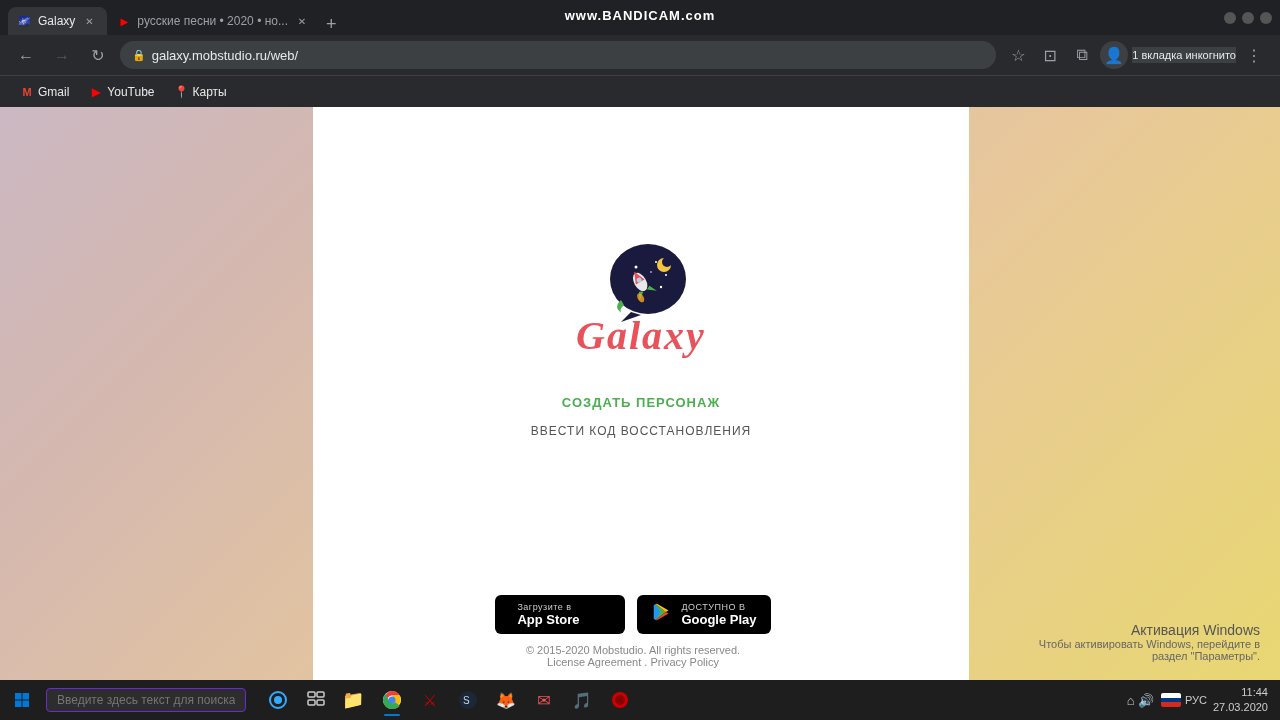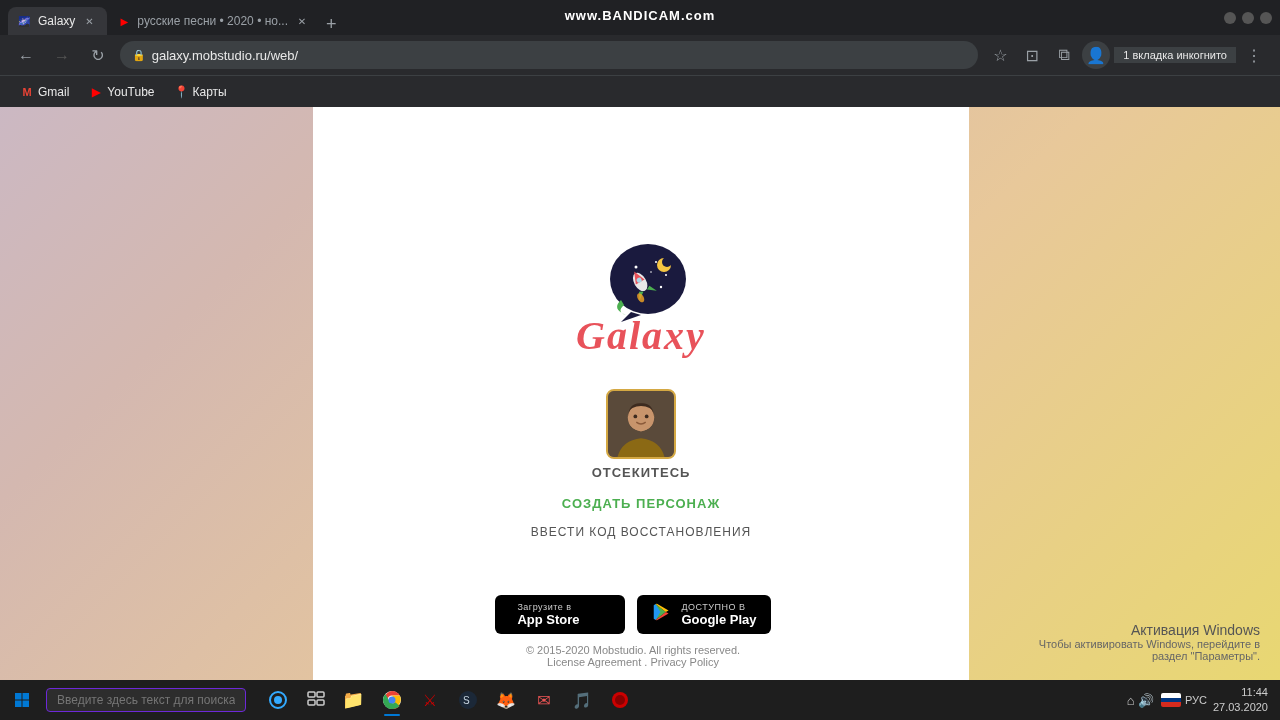--- a/index.html
+++ b/index.html
@@ -186,21 +186,21 @@
       display: flex;
       align-items: center;
       justify-content: center;
       cursor: pointer;
     }
 
     .incognito-label {
       color: #e8e8e8;
       font-size: 11px;
       background: #3c4043;
-      padding: 2px 9px;
+      padding: 2px 0;
       border-radius: 0;
     }
 
     
     .bookmarks-bar {
       background: #292a2d;
       height: 32px;
       display: flex;
       align-items: center;
       padding: 0 12px;
@@ -631,41 +631,20 @@
               </g>
 
               <path d="M 28 68 Q 20 75 30 78 Q 15 72 25 63 Z" fill="#4CAF50"></path>
 
               <polygon points="35,75 25,85 45,78" fill="#1a1a3e"></polygon>
             </svg>
           </div>
           <div class="galaxy-text">Galaxy</div>
         </div>
 
-        <div class="user-section">
-          <div class="user-avatar">
-            <svg viewBox="0 0 70 70" width="70" height="70" xmlns="http://www.w3.org/2000/svg">
-              <rect width="70" height="70" fill="#5a4a3a"></rect>
-
-              <circle cx="35" cy="28" r="14" fill="#c8956c"></circle>
-
-              <path d="M 21 28 Q 22 12 35 13 Q 48 12 49 28 Q 48 20 44 18 Q 40 16 35 16 Q 30 16 26 18 Q 22 20 21 28 Z" fill="#3d2b1f"></path>
-
-              <circle cx="29" cy="27" r="2" fill="#3d2b1f"></circle>
-              <circle cx="41" cy="27" r="2" fill="#3d2b1f"></circle>
-
-              <path d="M 30 33 Q 35 37 40 33" stroke="#8b5a3a" stroke-width="1.5" fill="none"></path>
-
-              <path d="M 22 32 Q 23 40 35 43 Q 47 40 48 32 Q 44 38 35 38 Q 26 38 22 32 Z" fill="#c8956c"></path>
-
-              <path d="M 10 70 Q 15 52 35 50 Q 55 52 60 70 Z" fill="#8b6914"></path>
-            </svg>
-          </div>
-          <div class="user-name">ОТСЕКИТЕСЬ</div>
-        </div>
 
         <a class="create-character-link">СОЗДАТЬ ПЕРСОНАЖ</a>
 
         <a class="recovery-code-link">ВВЕСТИ КОД ВОССТАНОВЛЕНИЯ</a>
 
       </div>
 
       <div class="page-footer">
         <div class="store-buttons">
 

